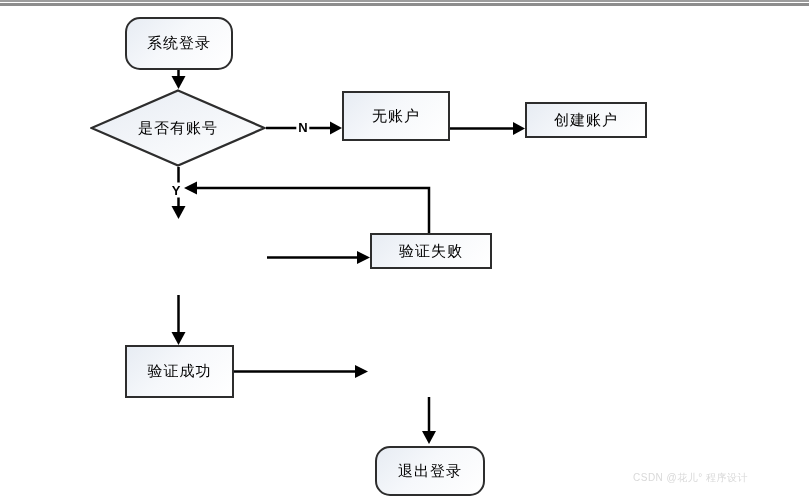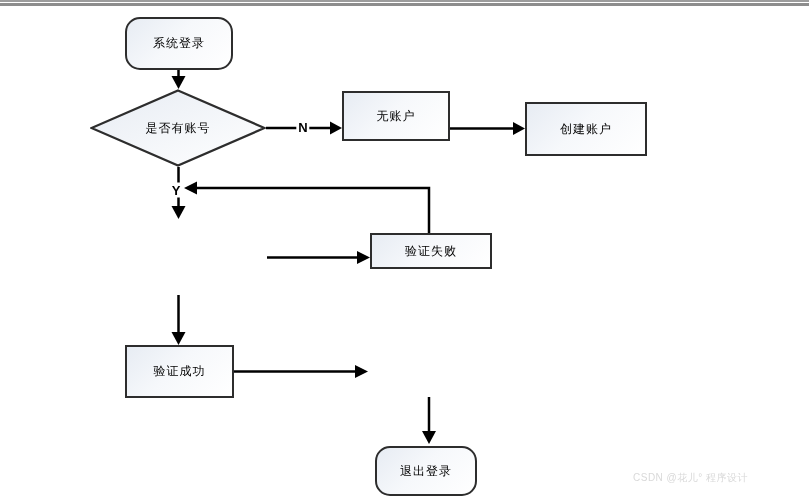--- a/index.html
+++ b/index.html
@@ -18,21 +18,21 @@
   }
   .topline { position: absolute; left: 0; width: 809px; }
   .topline.l1 { top: 0; height: 2px; background: #9c9c9c; }
   .topline.l2 { top: 3px; height: 3px; background: #8d8d8d; }
 
   .connectors { position: absolute; left: 0; top: 0; }
 
   .node {
     position: absolute;
     display: flex; align-items: center; justify-content: center;
-    font-size: 12px; color: #000; letter-spacing: 1px;
+    font-size: 15px; color: #000; letter-spacing: 1px;
     box-sizing: border-box;
   }
   .process, .terminator {
     border: 2px solid #2d2d2d;
     background: linear-gradient(135deg, #e7ecf3 0%, #f6f8fb 45%, #ffffff 100%);
   }
   .terminator { border-radius: 15px; }
 
   .decision { background: transparent; }
   .decision svg { position: absolute; left: 0; top: 0; width: 100%; height: 100%; }
@@ -128,35 +128,35 @@
       </defs>
       <polygon points="88,1.5 174.5,39 88,76.5 1.5,39" fill="url(#gradDiamond1)" stroke="#2d2d2d" stroke-width="2.2"></polygon>
     </svg>
     <span class="lbl">是否有账号</span>
   </div>
 
   <div class="node process" style="left:342px; top:91px; width:108px; height:50px;">
     <span>无账户</span>
   </div>
 
-  <div class="node process" style="left:525px; top:102px; width:122px; height:54px;">
+  <div class="node process" style="left:525px; top:102px; width:122px; height:36px;">
     <span>创建账户</span>
   </div>
 
 
   <div class="node process" style="left:370px; top:233px; width:122px; height:36px;">
     <span>验证失败</span>
   </div>
 
   <div class="node process" style="left:125px; top:345px; width:109px; height:53px;">
     <span>验证成功</span>
   </div>
 
 
-  <div class="node terminator" style="left:375px; top:446px; width:102px; height:50px;">
+  <div class="node terminator" style="left:375px; top:446px; width:110px; height:50px;">
     <span>退出登录</span>
   </div>
 
   <span class="edge-label" style="left:303px; top:127px;">N</span>
   <span class="edge-label" style="left:176px; top:190px;">Y</span>
 
   <div class="watermark">CSDN @花儿° 程序设计</div>
 
 </div>
 

